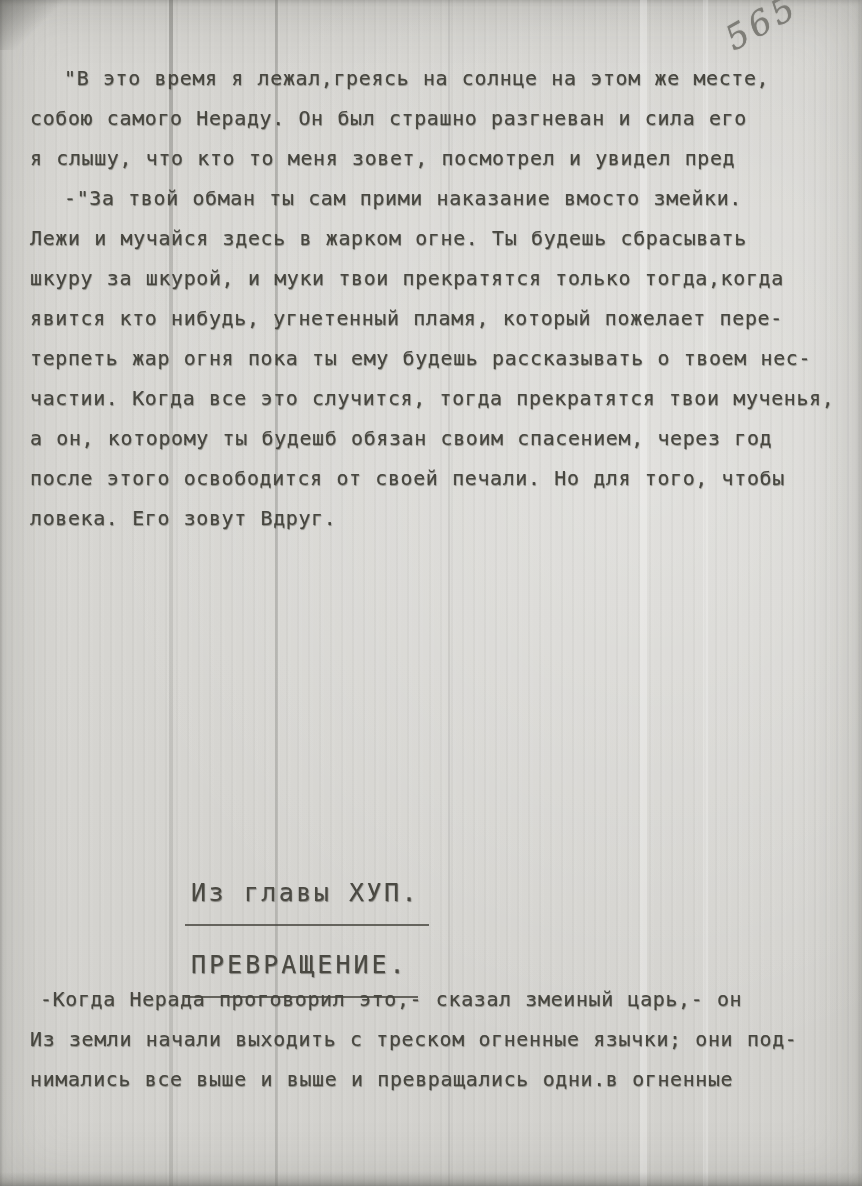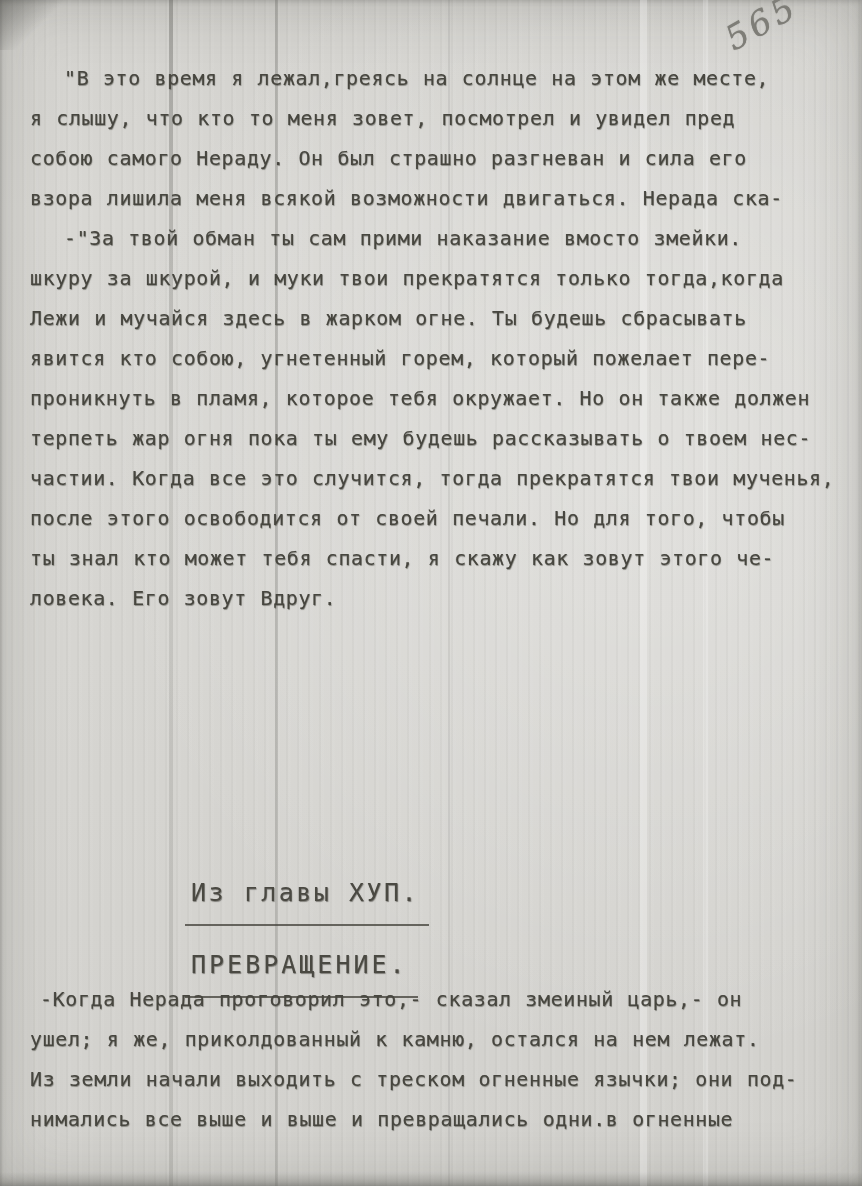--- a/index.html
+++ b/index.html
@@ -94,50 +94,47 @@
   <div class="streak dark-c"></div>
   <div class="corner-shadow"></div>
   <div class="bottom-shade"></div>
 
   <div class="handwritten">565</div>
 
   <div class="typed">
 
     <p class="para para-1">
       <span class="line indent">"В это время я лежал,греясь на солнце на этом же месте,</span>
+      <span class="line">собою самого Нераду. Он был страшно разгневан и сила его</span>
       <span class="line">я слышу, что кто то меня зовет, посмотрел и увидел пред</span>
-      <span class="line">собою самого Нераду. Он был страшно разгневан и сила его</span>
-      <span class="line">взора лишила меня всякой возможности двигаться. Нерада ска-</span>
     </p>
 
     <p class="para para-2">
       <span class="line indent">-"За твой обман ты сам прими наказание вмосто змейки.</span>
+      <span class="line">Лежи и мучайся здесь в жарком огне. Ты будешь сбрасывать</span>
       <span class="line">шкуру за шкурой, и муки твои прекратятся только тогда,когда</span>
-      <span class="line">Лежи и мучайся здесь в жарком огне. Ты будешь сбрасывать</span>
-      <span class="line">явится кто собою, угнетенный горем, который пожелает пере-</span>
-      <span class="line">проникнуть в пламя, которое тебя окружает. Но он также должен</span>
+      <span class="line">явится кто нибудь, угнетенный пламя, который пожелает пере-</span>
       <span class="line">терпеть жар огня пока ты ему будешь рассказывать о твоем нес-</span>
       <span class="line">частии. Когда все это случится, тогда прекратятся твои мученья,</span>
+      <span class="line">а он, которому ты будешб обязан своим спасением, через год</span>
       <span class="line">после этого освободится от своей печали. Но для того, чтобы</span>
-      <span class="line">ты знал кто может тебя спасти, я скажу как зовут этого че-</span>
       <span class="line">ловека. Его зовут Вдруг.</span>
     </p>
   </div>
 
   <div class="headings">
     <span class="heading-wrap heading-chapter">
       <span class="heading">Из главы ХУП.</span>
     </span>
     <span class="heading-wrap">
       <span class="heading heading-title">ПРЕВРАЩЕНИЕ.</span>
     </span>
   </div>
 
   <div class="typed" style="top:979px;">
     <p class="para para-3">
       <span class="line small-indent">-Когда Нерада проговорил это,- сказал змеиный царь,- он</span>
-      <span class="line">ушел; я же, приколдованный к камню, остался на нем лежат.</span>
       <span class="line">Из земли начали выходить с треском огненные язычки; они под-</span>
       <span class="line">нимались все выше и выше и превращались одни.в огненные</span>
     </p>
   </div>
 
 </div>
 
 </body></html>

